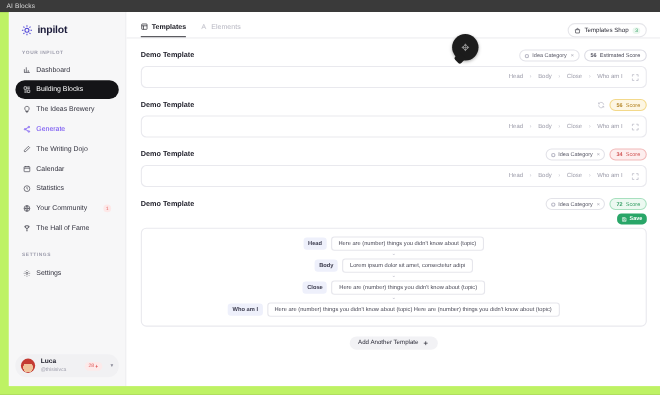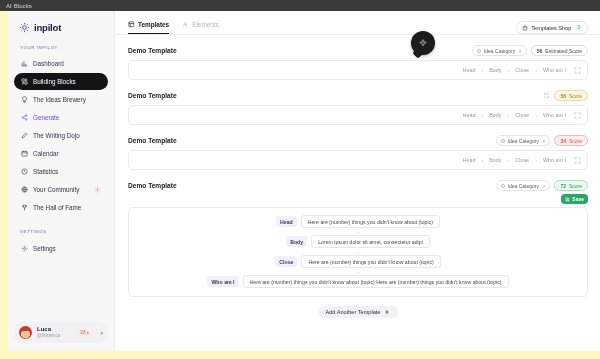--- a/index.html
+++ b/index.html
@@ -2,21 +2,21 @@
 <html><head>
 <meta charset="utf-8">
 <style>
   * { box-sizing: border-box; margin: 0; padding: 0; }
   html, body {
     width: 600px; height: 359px;
     font-family: "Liberation Sans", sans-serif;
     background: #2b2b2b;
     overflow: hidden;
   }
-  .desktop { position: relative; width: 600px; height: 359px; background: #fef9c3; }
+  .desktop { position: relative; width: 600px; height: 359px; background: #bef264; }
 
   
   .os-bar {
     height: 11px; background: #3a3a3a; display: flex; align-items: center;
     padding-left: 6px;
   }
   .os-bar-title { color: #d8d8d8; font-size: 6px; letter-spacing: .1px; }
 
   
   .app {

